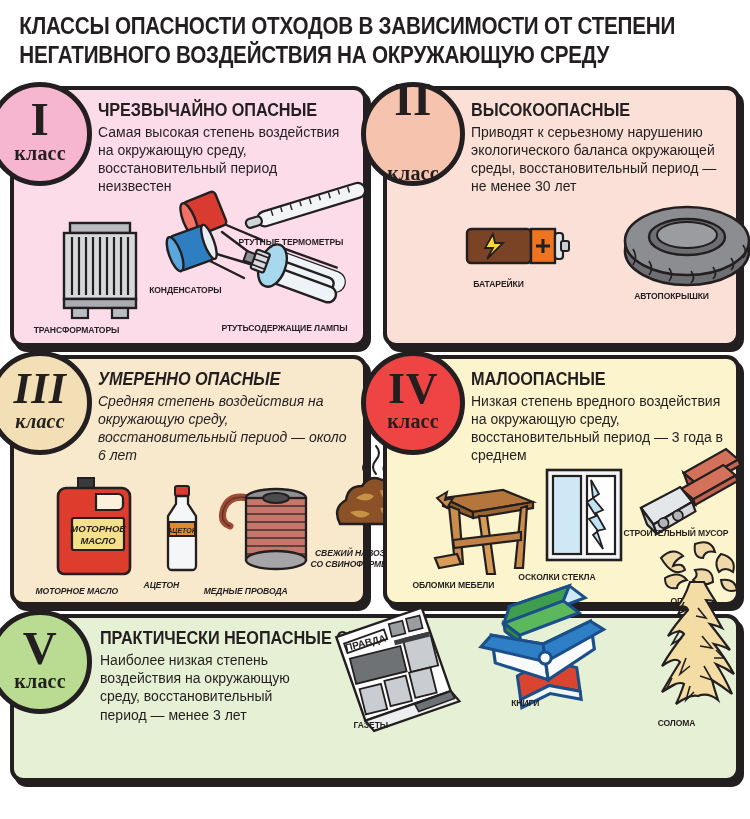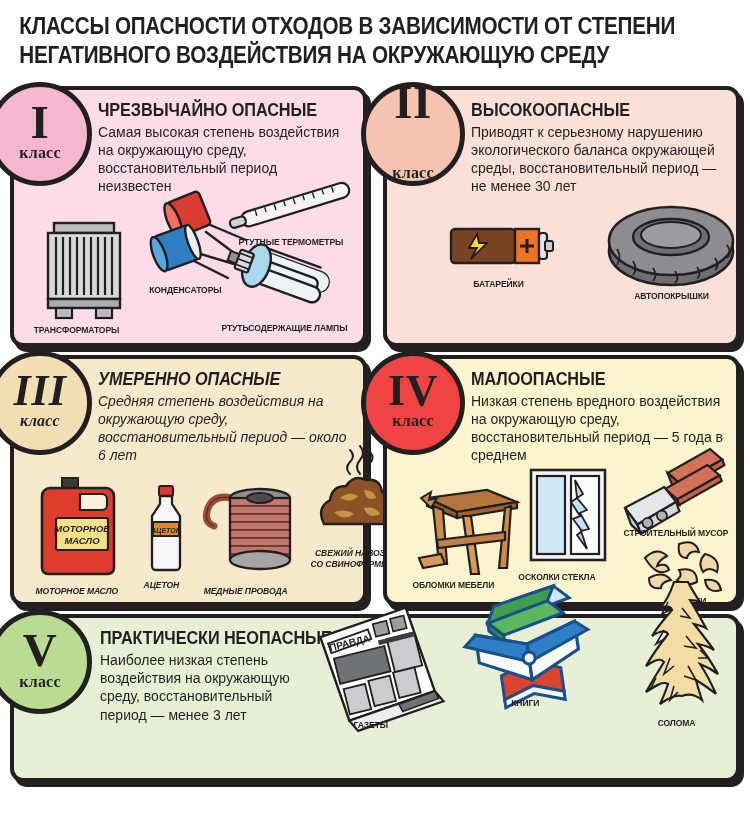--- a/index.html
+++ b/index.html
@@ -77,21 +77,21 @@
     font-size: 47px;
     line-height: 0.88;
     color: #231f20;
     letter-spacing: 0.5px;
     margin-top: -4px;
   }
   .badge .roman.narrow { font-size: 44px; }
   .badge .klass {
     font-family: "Liberation Serif", serif;
     font-weight: bold;
-    font-size: 16px;
+    font-size: 20px;
     color: #231f20;
     letter-spacing: 0.2px;
     margin-top: 1px;
   }
 
   .card-title {
     font-family: "Liberation Sans Narrow", "Liberation Sans", sans-serif;
     font-weight: bold;
     font-size: 17.5px;
     color: #231f20;
@@ -105,21 +105,21 @@
   .card-desc {
     font-size: 14px;
     line-height: 1.29;
     color: #231f20;
     max-width: 260px;
   }
   .card.wide .card-desc { max-width: 205px; }
 
   
   .icons { position: relative; width: 100%; }
-  .ic { position: absolute; }
+  .ic { position: absolute; margin-left: 16px; }
   .cap {
     position: absolute;
     font-family: "Liberation Sans Narrow", "Liberation Sans", sans-serif;
     font-weight: bold;
     font-size: 9.3px;
     color: #231f20;
     text-transform: uppercase;
     letter-spacing: -0.1px;
     white-space: nowrap;
     transform: scaleX(0.92);
@@ -351,21 +351,21 @@
         <div class="cap c2" style="left:206px; top:84px;">СВЕЖИЙ НАВОЗ СО СВИНОФЕРМЫ</div>
       </div>
     </div>
 
     <div class="card" style="background:#fbf4cd;">
       <div class="badge" style="background:#ef4444;">
         <span class="roman narrow">IV</span>
         <span class="klass">класс</span>
       </div>
       <div class="card-title">МАЛООПАСНЫЕ</div>
-      <div class="card-desc" style="max-width:262px;">Низкая степень вредного воздействия на окружающую среду, восстановительный период — 5 года в среднем</div>
+      <div class="card-desc" style="max-width:262px;">Низкая степень вредного воздействия на окружающую среду, восстановительный период — 3 года в среднем</div>
 
       <div class="icons" style="height:130px;">
 
         <div class="ic" style="left:-58px; top:14px;">
           <svg width="112" height="102" viewBox="0 0 112 102">
             <path d="M14 20 L74 12 L104 24 L44 34 Z" fill="#b4763c" stroke="#231f20" stroke-width="2.2"></path>
             <path d="M14 20 L14 28 L44 40 L44 34 Z" fill="#8e5a2c" stroke="#231f20" stroke-width="2.2"></path>
             <path d="M44 34 L44 40 L104 30 L104 24 Z" fill="#9c652f" stroke="#231f20" stroke-width="2.2"></path>
             <path d="M20 28 L26 86 L34 86 L30 32 Z" fill="#c98c4c" stroke="#231f20" stroke-width="2.2"></path>
             <path d="M92 30 L86 90 L94 90 L98 28 Z" fill="#c98c4c" stroke="#231f20" stroke-width="2.2"></path>

